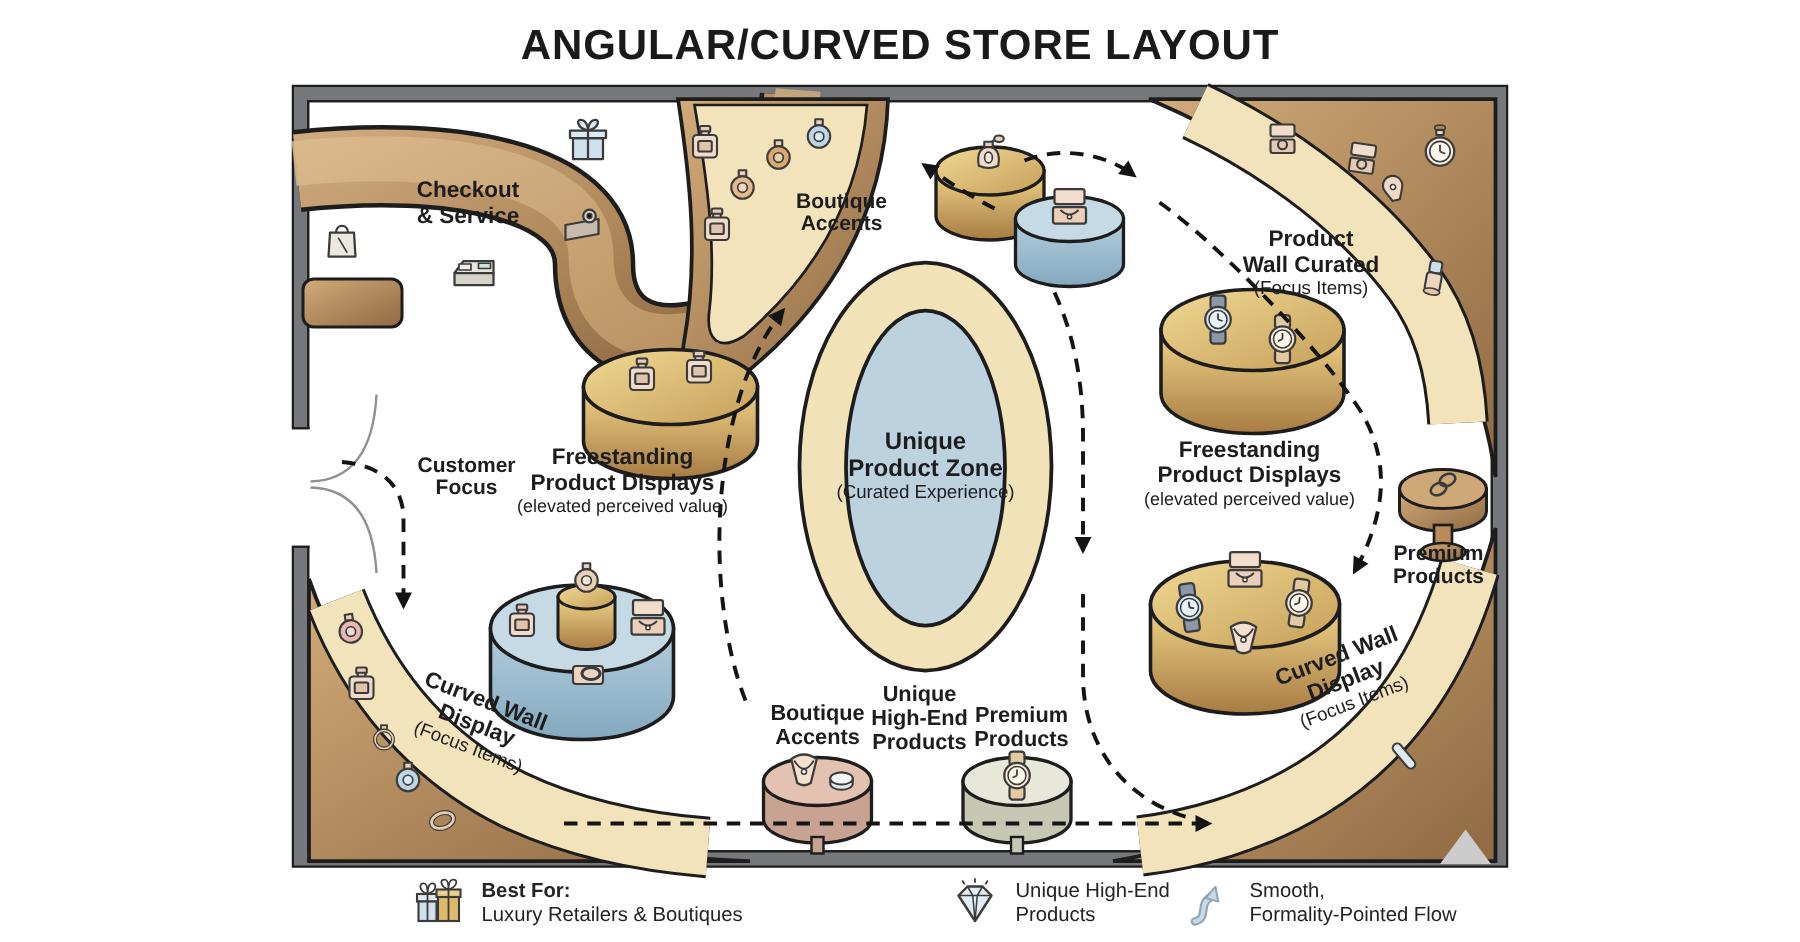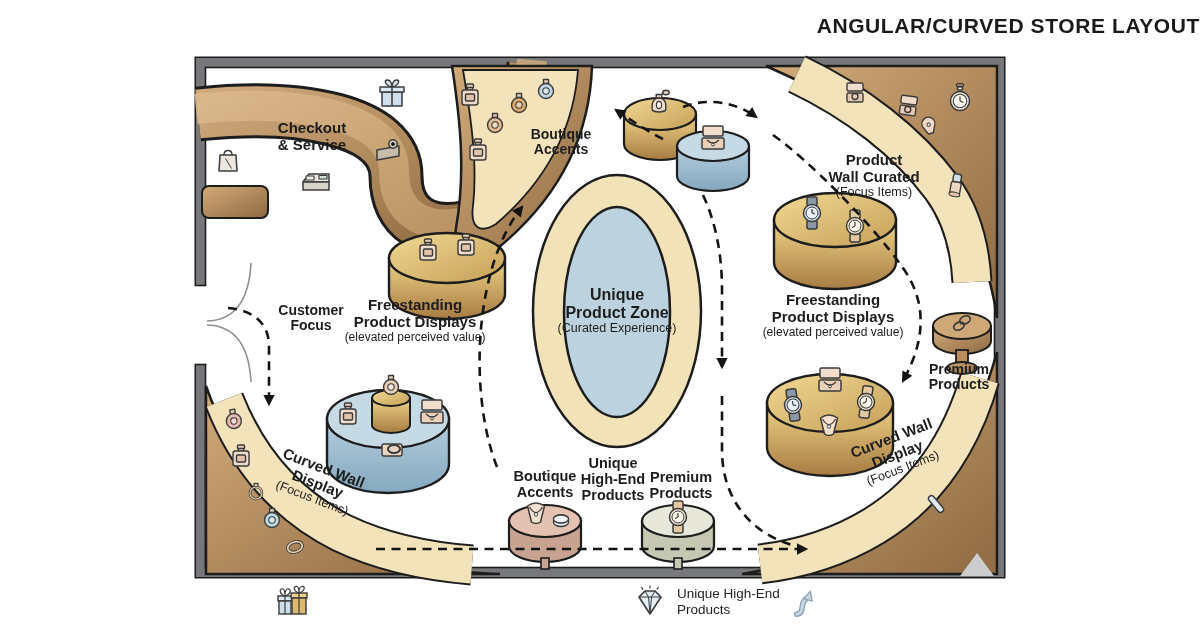--- a/index.html
+++ b/index.html
@@ -1,18 +1,18 @@
 <!DOCTYPE html>
 <html><head>
 <meta charset="utf-8">
 <style>
   html,body{margin:0;padding:0;background:#fff;}
   .stage{position:relative;width:1200px;height:628px;margin:0 auto;background:#fff;overflow:hidden;
          font-family:"Liberation Sans",sans-serif;color:#1d1d1d;}
-  .title{position:absolute;left:0;top:14px;width:100%;text-align:right;font-size:21px;font-weight:700;
+  .title{position:absolute;left:0;top:14px;width:100%;text-align:center;font-size:28px;font-weight:700;
          letter-spacing:.6px;color:#1a1a1a;}
   svg.scene{position:absolute;left:0;top:0;}
   .lbl{position:absolute;transform:translate(-50%,-50%);text-align:center;font-weight:700;color:#1d1d1d;
        line-height:1.1;white-space:nowrap;font-size:16px;}
   .lbl .ln{display:block;}
   .lbl .sub{display:block;font-weight:400;font-size:12.5px;margin-top:1px;}
   .fs17{font-size:14px;} .fs15{font-size:15px;} .fs14{font-size:14.5px;} .fs13{font-size:14px;}
   .leg{position:absolute;top:584px;display:flex;gap:9px;align-items:flex-start;}
   .leg .txt{font-size:13.5px;line-height:1.2;color:#232323;padding-top:2px;}
   .leg .txt .ln{display:block;}
@@ -383,20 +383,24 @@
     <svg width="36" height="36" viewBox="0 0 36 36">
       <rect x="2" y="12" width="14" height="5" fill="#dce9f2" stroke="#3b3b3b" stroke-width="1.4"></rect>
       <rect x="3" y="17" width="12" height="13" fill="#cfe0ec" stroke="#3b3b3b" stroke-width="1.4"></rect>
       <rect x="15" y="9" width="16" height="5" fill="#e9cf8d" stroke="#3b3b3b" stroke-width="1.4"></rect>
       <rect x="16" y="14" width="14" height="16" fill="#dcb96d" stroke="#3b3b3b" stroke-width="1.4"></rect>
       <line x1="9" y1="12" x2="9" y2="30" stroke="#3b3b3b" stroke-width="1.2"></line>
       <line x1="23" y1="9" x2="23" y2="30" stroke="#3b3b3b" stroke-width="1.2"></line>
       <path d="M9 12 C 3 10 3 4 7 5 C 9 5.5 9 10 9 12 C 9 10 9.5 5.5 11.5 5 C 15.5 4 15.5 10 9 12 Z" fill="#ffffff" stroke="#3b3b3b" stroke-width="1.2"></path>
       <path d="M23 9 C 17 7 17 1.5 21 2.5 C 23 3 23 7 23 9 C 23 7 23.5 3 25.5 2.5 C 29.5 1.5 29.5 7 23 9 Z" fill="#ffffff" stroke="#3b3b3b" stroke-width="1.2"></path>
     </svg>
+    <div class="txt">
+      <span class="ln b">Best For:</span>
+      <span class="ln">Luxury Retailers &amp; Boutiques</span>
+    </div>
   </div>
 
 
   <div class="leg" style="left:632px">
     <svg width="36" height="36" viewBox="0 0 36 36">
       <path d="M18 1.5 v3 M9.5 3 l1.6 2.6 M26.5 3 l-1.6 2.6" stroke="#3b3b3b" stroke-width="1.2" fill="none"></path>
       <path d="M7 13 L13 7 H23 L29 13 L18 30 Z" fill="#e3edf4" stroke="#3b3b3b" stroke-width="1.6" stroke-linejoin="round"></path>
       <path d="M7 13 H29 M13 7 L16.5 13 L18 30 M23 7 L19.5 13 L18 30" stroke="#3b3b3b" stroke-width="1" fill="none"></path>
     </svg>
     <div class="txt">
@@ -404,14 +408,18 @@
       <span class="ln">Products</span>
     </div>
   </div>
 
   <div class="leg" style="left:790px">
     <svg width="34" height="36" viewBox="0 0 36 36">
       <path d="M7 31 c10 -2 2 -12 11 -17" fill="none" stroke="#8fa5b5" stroke-width="6" stroke-linecap="round"></path>
       <path d="M7 31 c10 -2 2 -12 11 -17" fill="none" stroke="#c9d8e2" stroke-width="3" stroke-linecap="round"></path>
       <path d="M14.5 14.5 L21.5 6.5 L23.5 17 Z" fill="#c9d8e2" stroke="#8fa5b5" stroke-width="1.4" stroke-linejoin="round"></path>
     </svg>
+    <div class="txt">
+      <span class="ln">Smooth,</span>
+      <span class="ln">Formality-Pointed Flow</span>
+    </div>
   </div>
 </div>
 
 </body></html>

